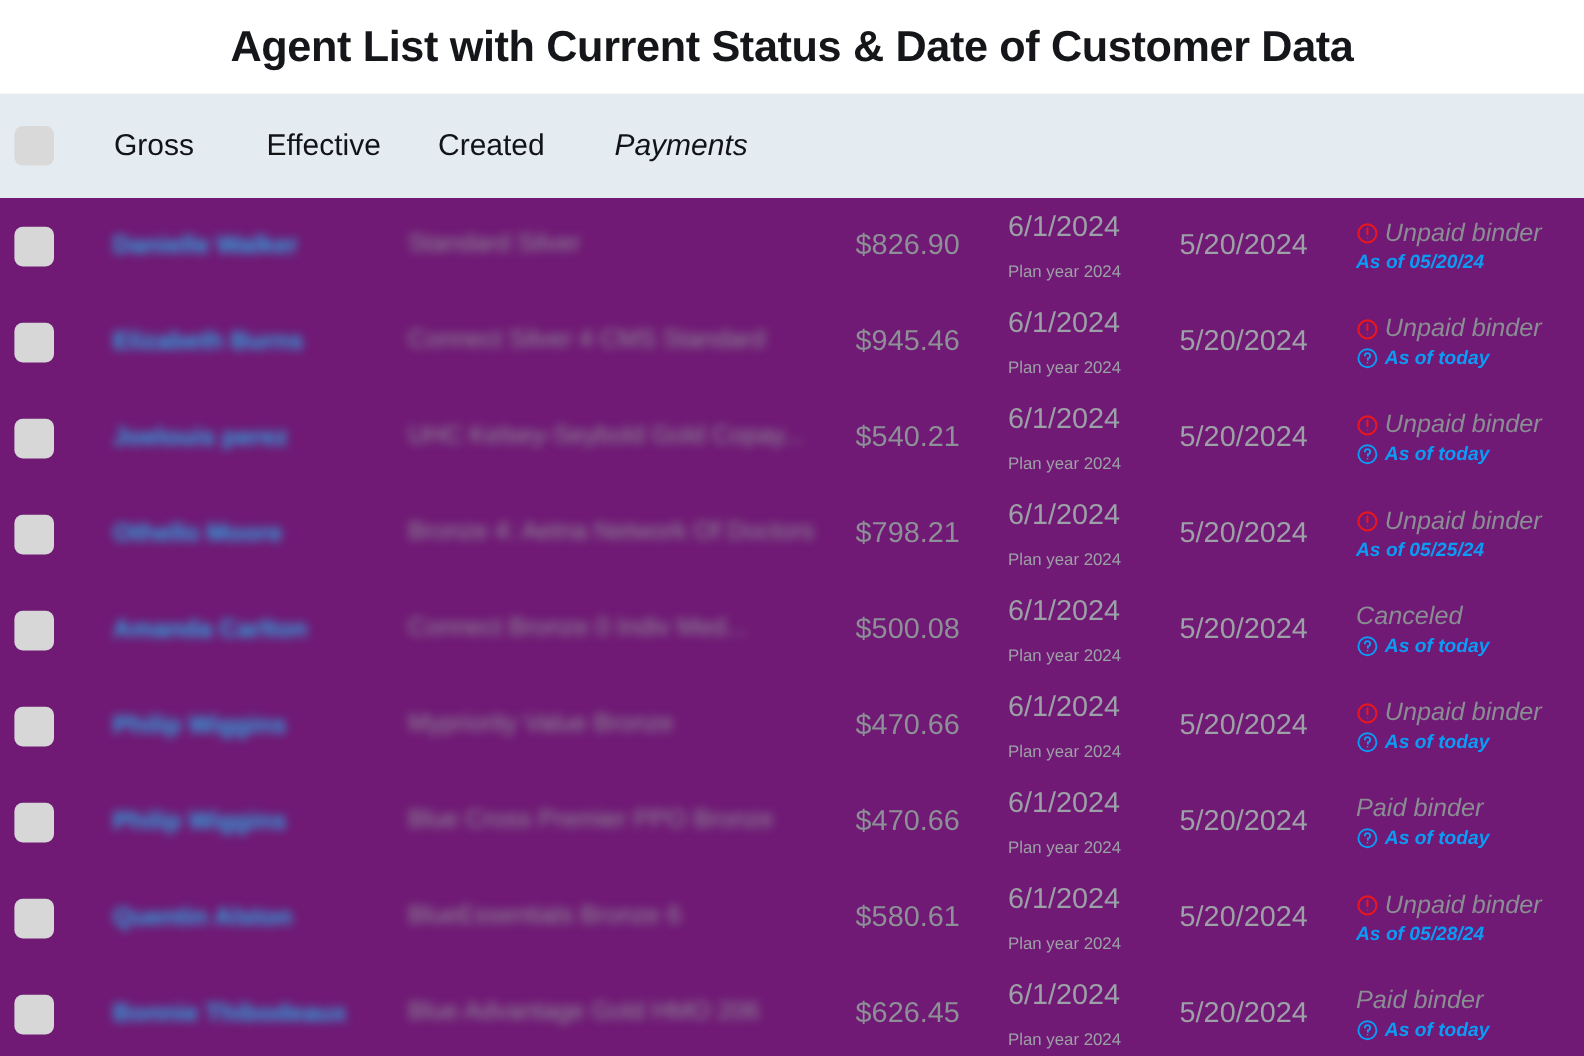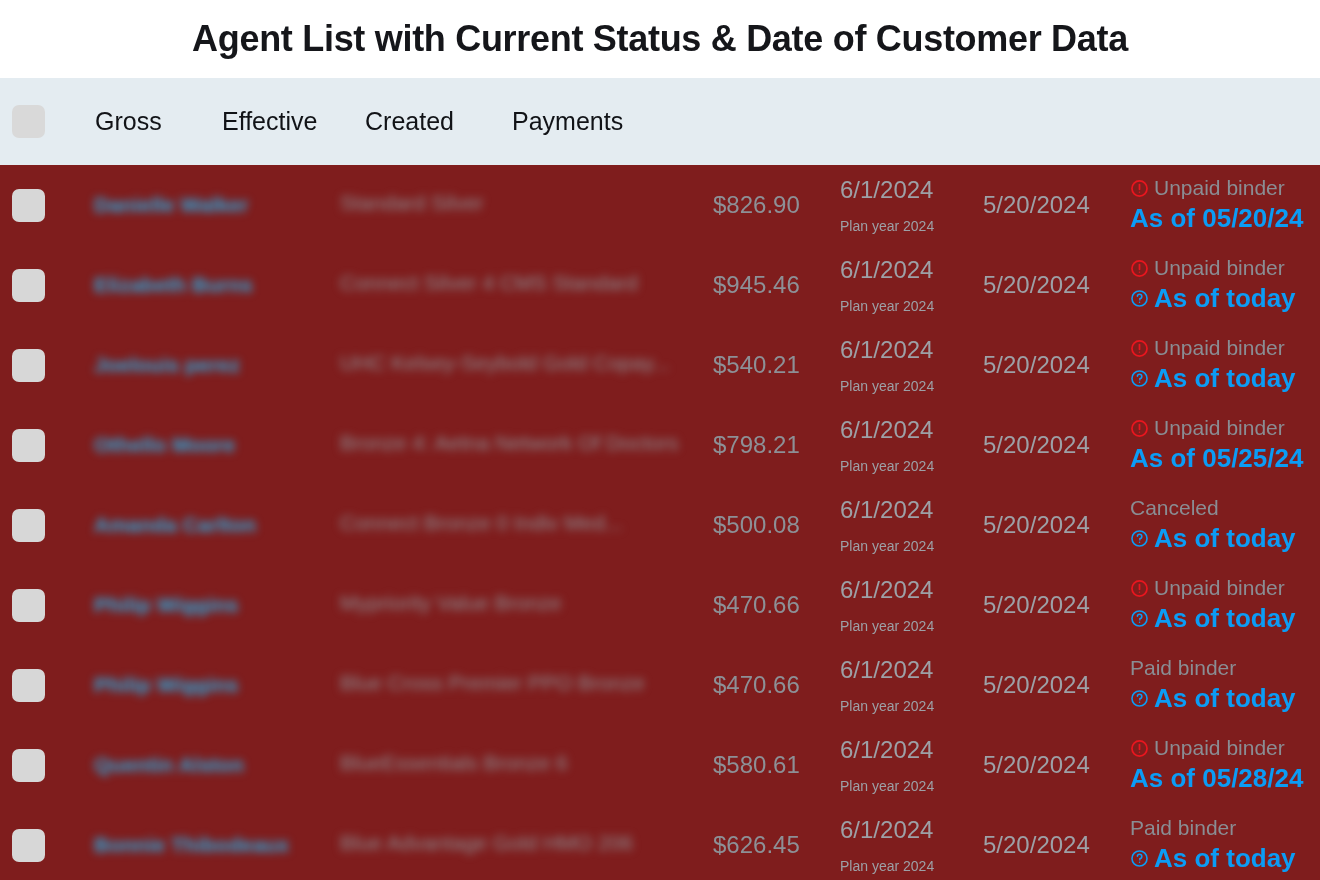--- a/index.html
+++ b/index.html
@@ -59,25 +59,25 @@
     white-space: nowrap;
   }
 
   
   .c-check  { width: 90px;  padding-left: 12px; flex: 0 0 90px; }
   .c-client { width: 248px; flex: 0 0 248px; padding-left: 4px; }
   .c-plan   { width: 370px; flex: 0 0 370px; padding-left: 2px; }
   .c-gross  { width: 130px; flex: 0 0 130px; padding-left: 5px; }
   .c-eff    { width: 143px; flex: 0 0 143px; padding-left: 2px; }
   .c-created{ width: 147px; flex: 0 0 147px; padding-left: 2px; }
-  .c-pay    { width: 192px; flex: 0 0 192px; padding-left: 2px; }
+  .c-pay    { width: 192px; flex: 0 0 192px; padding-left: 2px; font-style: italic; }
 
   .tbody .tr {
     height: 80px;
-    background: #7f1d1d;
+    background: #701a75;
     align-items: center;
   }
 
   
   .checkbox {
     width: 33px;
     height: 33px;
     border-radius: 7px;
     background: #d7d7d7;
     display: block;
@@ -148,21 +148,21 @@
     align-items: center;
     gap: 5px;
     white-space: nowrap;
   }
   .pay-status {
     font-size: 21px;
     font-weight: 400;
     color: #8a8d93;
   }
   .pay-asof {
-    font-size: 26px;
+    font-size: 16px;
     font-weight: 700;
     color: #0b9cf5;
   }
   .ico {
     flex: 0 0 auto;
     display: inline-flex;
     align-items: center;
     justify-content: center;
   }
   .ico svg { display: block; }

